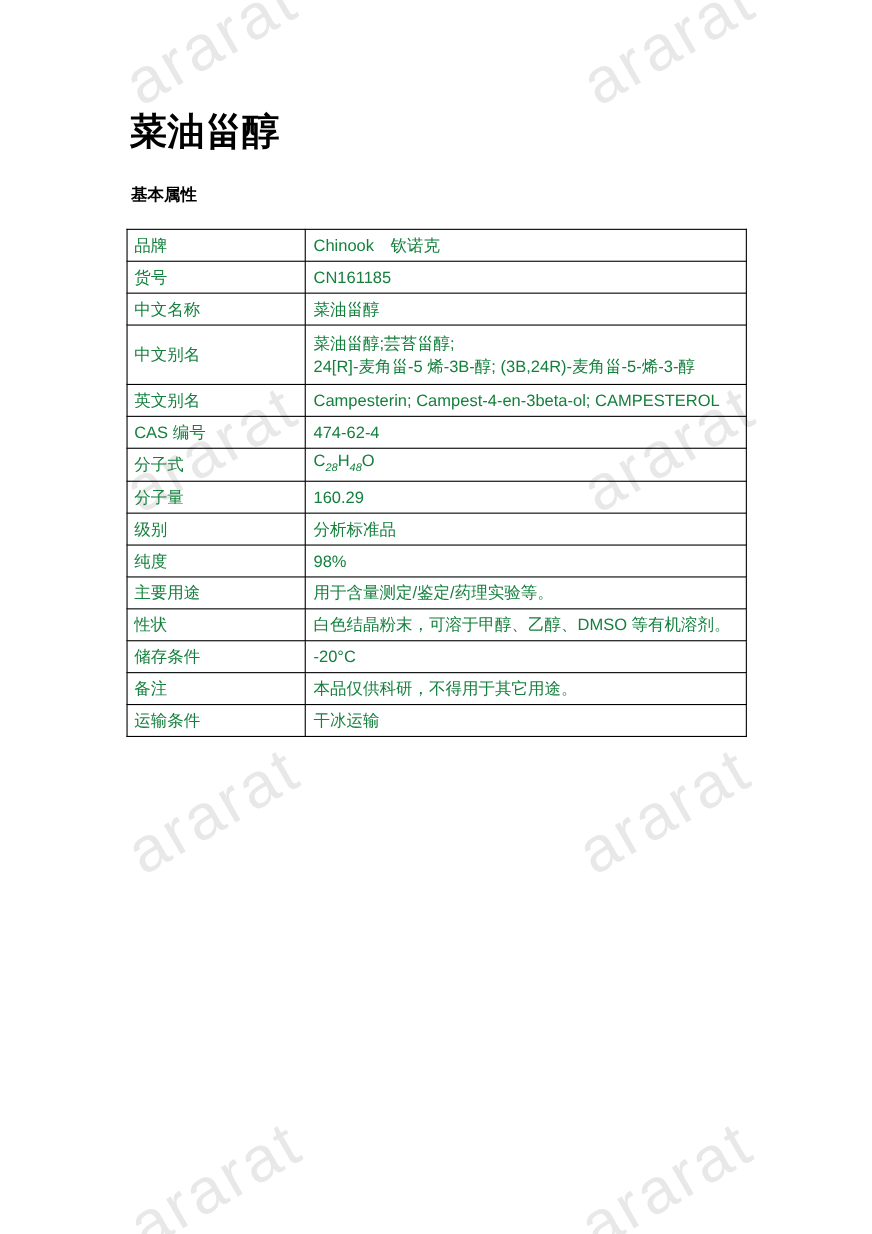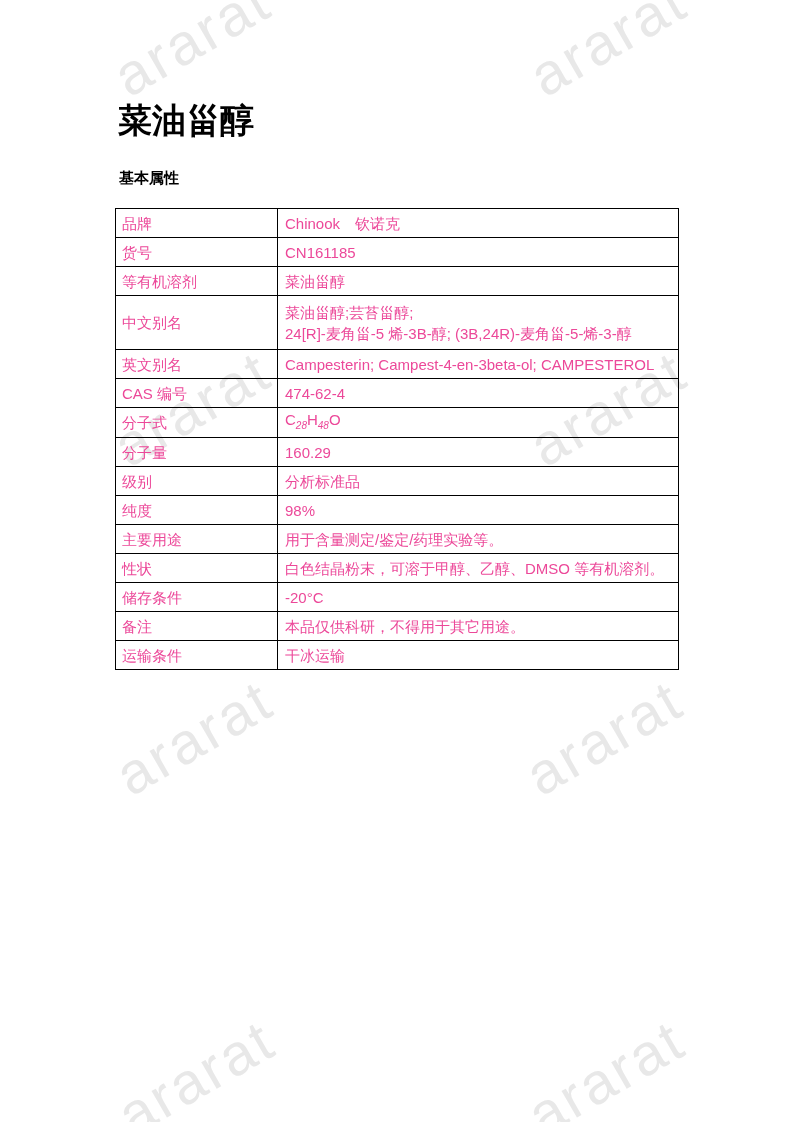--- a/index.html
+++ b/index.html
@@ -59,21 +59,21 @@
     color: #000000;
   }
   .props-table {
     position: absolute;
     left: 115px;
     top: 208px;
     width: 564px;
     border-collapse: collapse;
     table-layout: fixed;
     font-size: 15px;
-    color: #ec4899;
+    color: #15803d;
     background: transparent;
   }
   .props-table td {
     border: 1px solid #000000;
     height: 26px;
     padding: 1px 6px;
     line-height: 21px;
     vertical-align: middle;
     background: transparent;
     overflow: hidden;
@@ -116,21 +116,21 @@
     <tbody>
       <tr>
         <td class="label-cell">品牌</td>
         <td class="value-cell">Chinook　钦诺克</td>
       </tr>
       <tr>
         <td class="label-cell">货号</td>
         <td class="value-cell">CN161185</td>
       </tr>
       <tr>
-        <td class="label-cell">等有机溶剂</td>
+        <td class="label-cell">中文名称</td>
         <td class="value-cell">菜油甾醇</td>
       </tr>
       <tr class="multiline">
         <td class="label-cell">中文别名</td>
         <td class="value-cell">菜油甾醇;芸苔甾醇;
 24[R]-麦角甾-5 烯-3B-醇; (3B,24R)-麦角甾-5-烯-3-醇</td>
       </tr>
       <tr>
         <td class="label-cell">英文别名</td>
         <td class="value-cell">Campesterin; Campest-4-en-3beta-ol; CAMPESTEROL</td>

